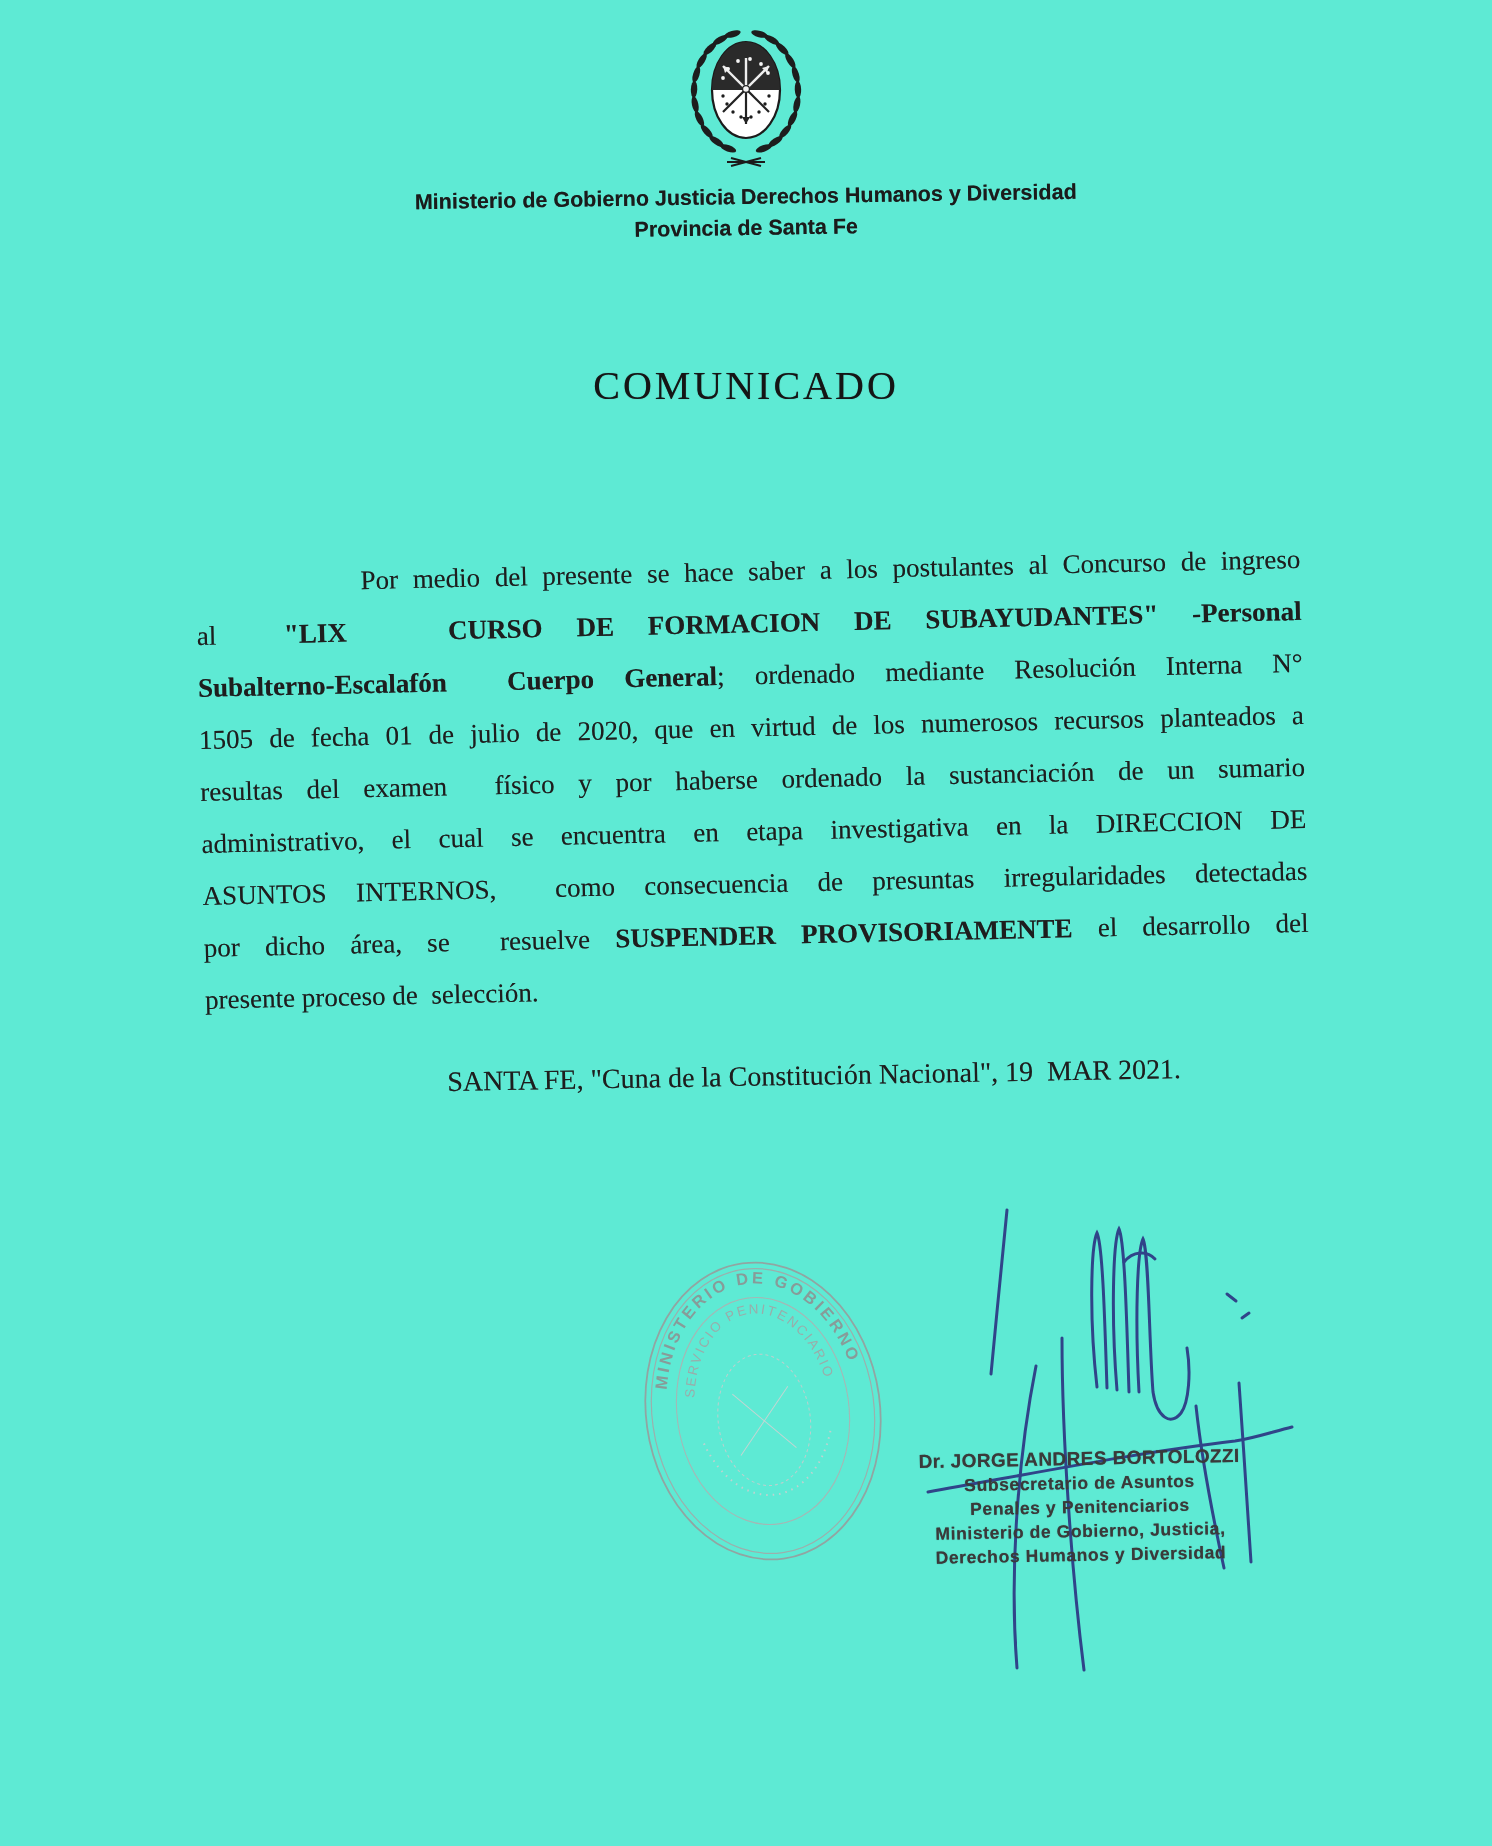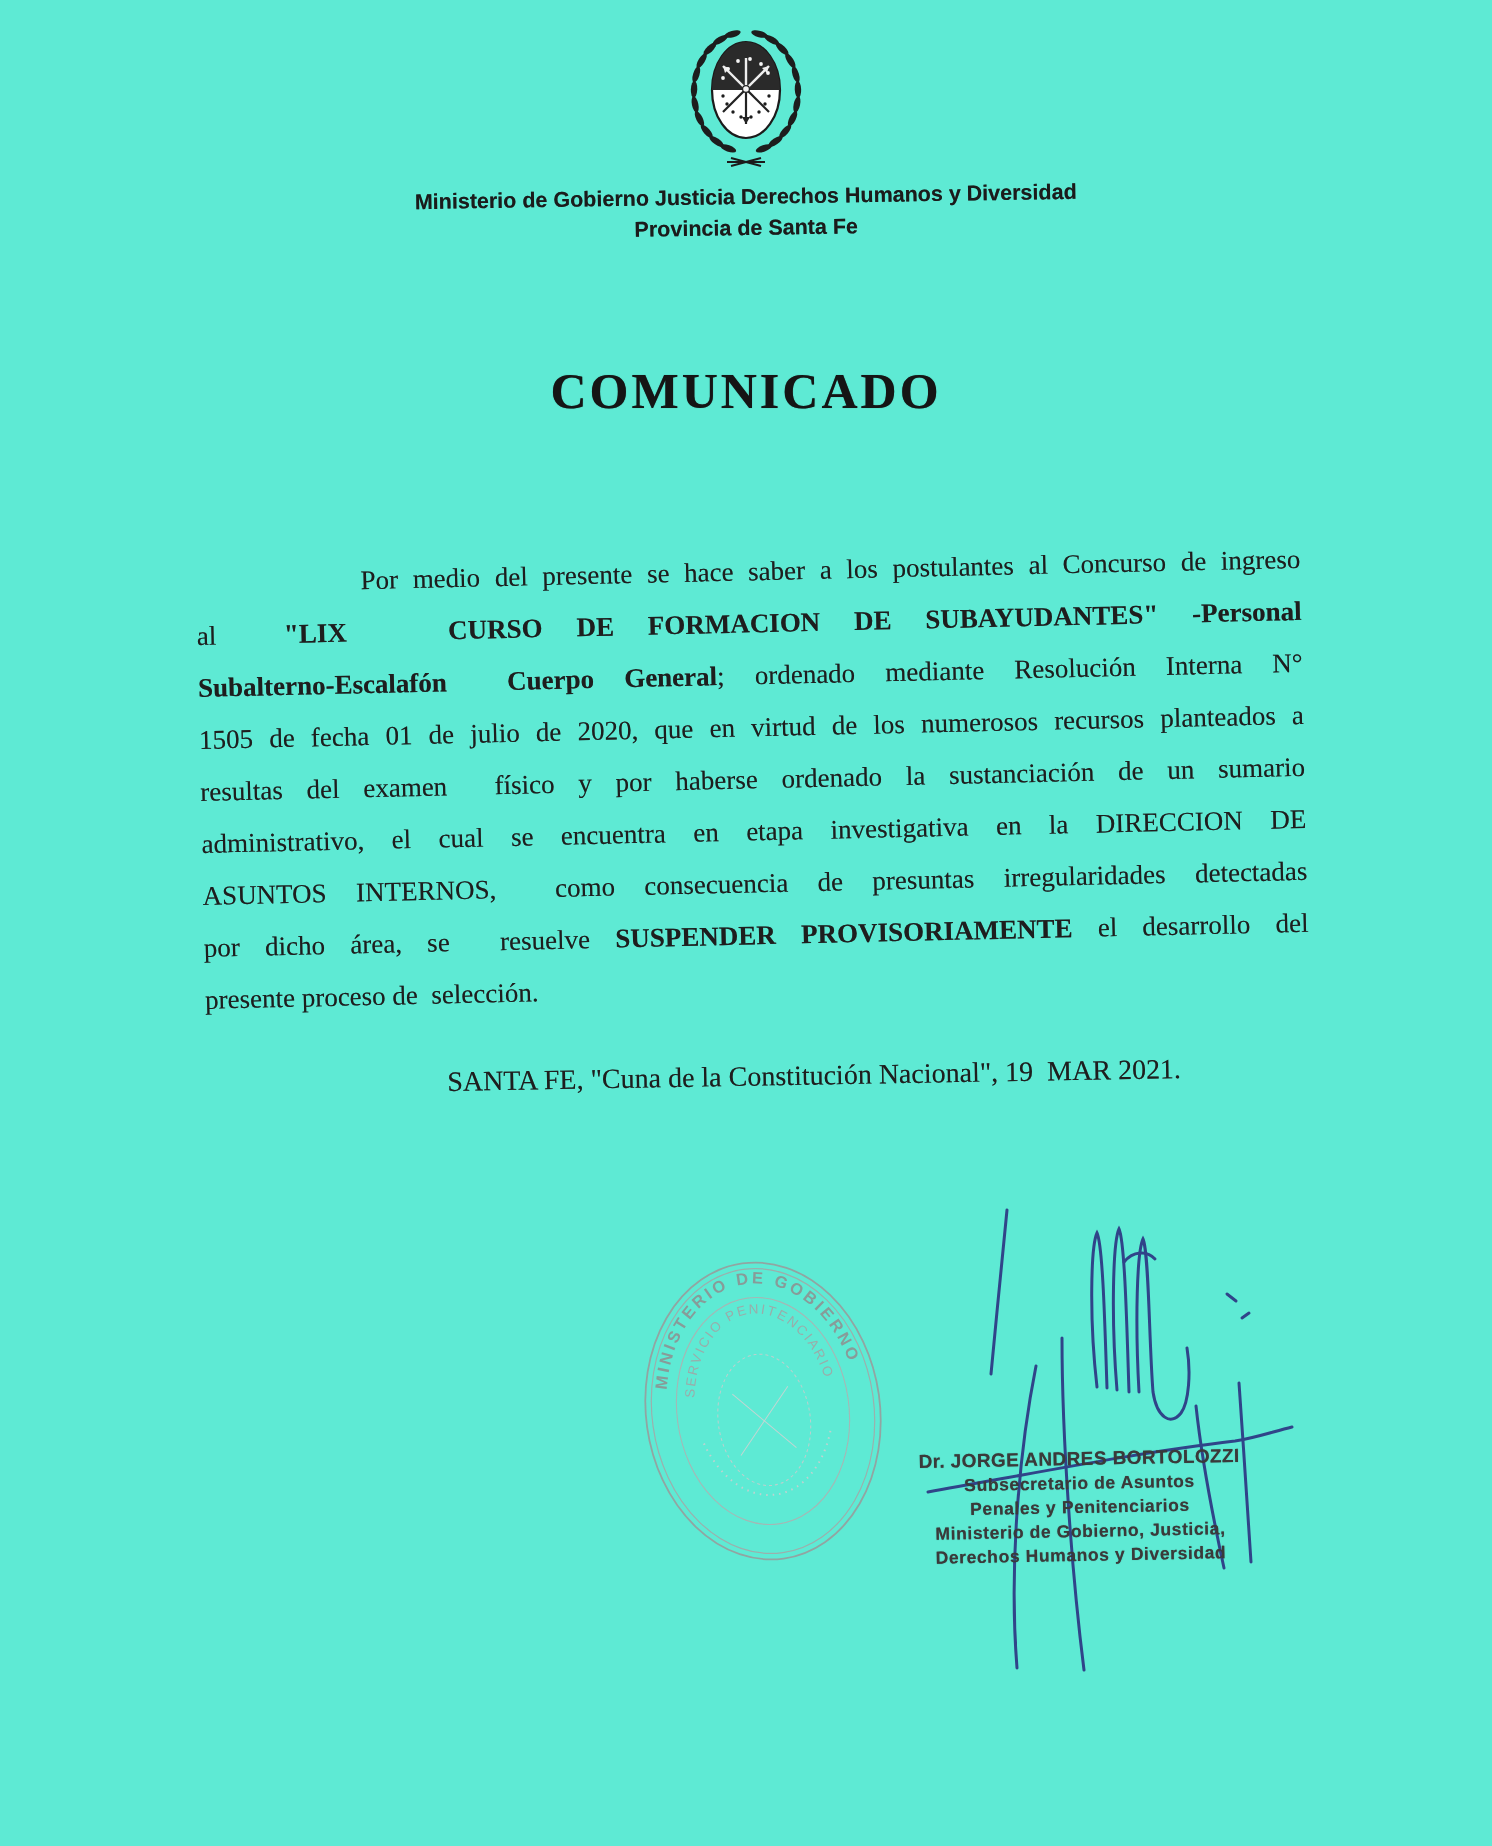--- a/index.html
+++ b/index.html
@@ -13,22 +13,22 @@
   .header-text{
     position:absolute;left:0;top:182px;width:100%;text-align:center;
     font-family:"Liberation Sans", sans-serif;font-weight:bold;
     font-size:21.5px;line-height:31px;color:#1b1b1b;
     transform:rotate(-0.9deg);
     text-shadow:0 0 .6px rgba(20,20,20,.55);
   }
   
   .doc-title{
     position:absolute;left:0;top:362px;width:100%;text-align:center;
-    font-family:"Liberation Serif", serif;font-weight:bold;
-    font-size:50px;letter-spacing:3px;color:#151515;
+    font-family:"Liberation Serif", serif;font-weight:normal;
+    font-size:40px;letter-spacing:3px;color:#151515;
     text-shadow:0 0 .7px rgba(10,10,10,.6);
   }
   
   .body-block{
     position:absolute;left:195px;top:558px;width:1105px;
     transform:rotate(-1.3deg);transform-origin:0 0;
     font-size:27px;line-height:52px;color:#1e1e1e;
     text-shadow:0 0 .6px rgba(25,25,25,.5);
   }
   .body-line{text-align:justify;text-align-last:justify;white-space:normal;}

